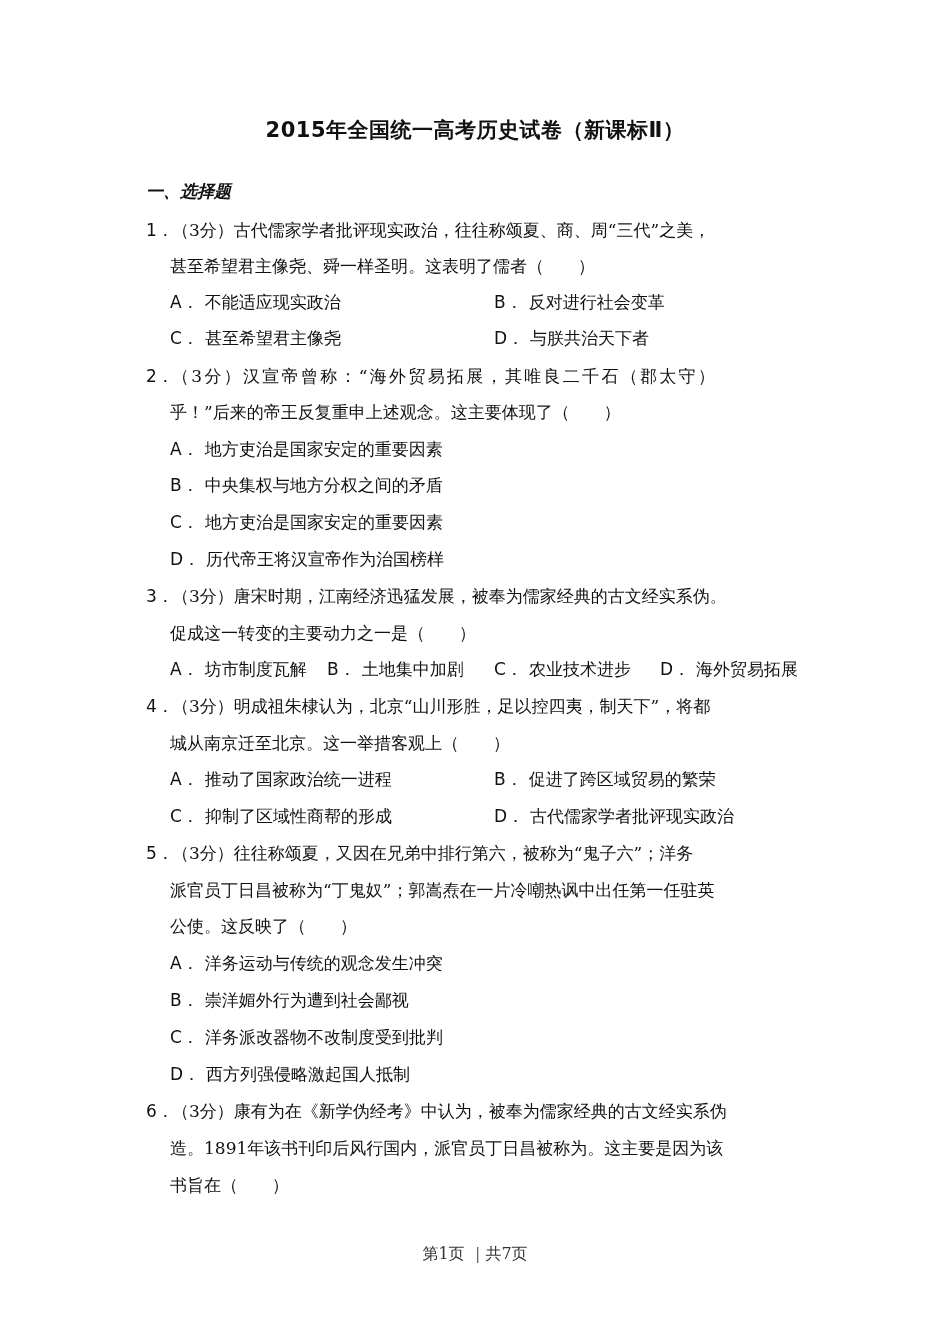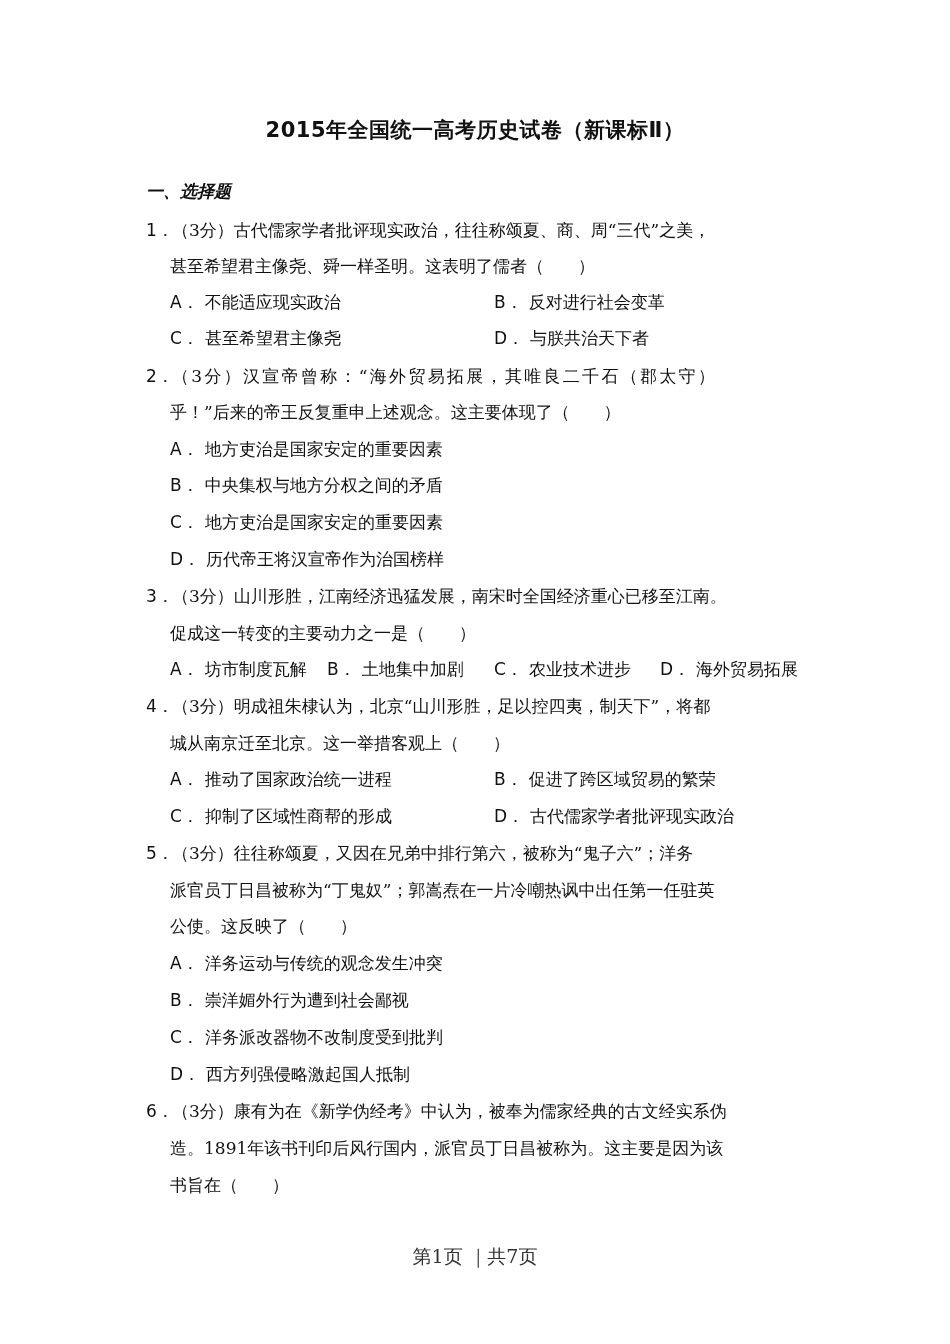--- a/index.html
+++ b/index.html
@@ -11,21 +11,21 @@
            font-size: 21px; letter-spacing: 0.5px; }
   .section { position: absolute; left: 146px; top: 180px; font-weight: bold;
              font-family: "DejaVu Sans", "Liberation Sans", sans-serif; font-size: 17px; font-style: italic; }
   .line { position: absolute; font-size: 17px; white-space: nowrap; line-height: 24px; }
   .qnum { position: absolute; left: 146px; font-family: "DejaVu Sans", "Liberation Sans", sans-serif; }
   .qtext { left: 172px; }
   .cont { left: 170px; }
   .opt { position: absolute; font-size: 17px; white-space: nowrap; line-height: 24px; }
   .opt .lab { font-family: "DejaVu Sans", "Liberation Sans", sans-serif; margin-right: 6px; }
   .footer { position: absolute; top: 1244px; left: 0; width: 950px; text-align: center;
-            font-size: 19px; color: #333; }
+            font-size: 16px; color: #333; }
 </style>
 </head>
 <body>
 
 <div class="page">
   <div class="title">2015年全国统一高考历史试卷（新课标Ⅱ）</div>
   <div class="section">一、选择题</div>
 
   <div>
     <span class="line qnum" style="top:218px">1．</span>
@@ -42,21 +42,21 @@
     <span class="line qtext" style="top:364px;letter-spacing:2.3px">（3分）汉宣帝曾称：“海外贸易拓展，其唯良二千石（郡太守）</span>
     <span class="line cont" style="top:400px">乎！”后来的帝王反复重申上述观念。这主要体现了（　　）</span>
     <div class="opt" style="left:170px;top:437px"><span class="lab">A．</span><span>地方吏治是国家安定的重要因素</span></div>
     <div class="opt" style="left:170px;top:473px"><span class="lab">B．</span><span>中央集权与地方分权之间的矛盾</span></div>
     <div class="opt" style="left:170px;top:510px"><span class="lab">C．</span><span>地方吏治是国家安定的重要因素</span></div>
     <div class="opt" style="left:170px;top:547px"><span class="lab">D．</span><span>历代帝王将汉宣帝作为治国榜样</span></div>
   </div>
 
   <div>
     <span class="line qnum" style="top:584px">3．</span>
-    <span class="line qtext" style="top:584px">（3分）山川形胜，江南经济迅猛发展，南宋时全国经济重心已移至江南。</span>
+    <span class="line qtext" style="top:584px">（3分）唐宋时期，江南经济迅猛发展，被奉为儒家经典的古文经实系伪。</span>
     <span class="line cont" style="top:621px">促成这一转变的主要动力之一是（　　）</span>
     <div class="opt" style="left:170px;top:657px"><span class="lab">A．</span><span>坊市制度瓦解</span></div>
     <div class="opt" style="left:327px;top:657px"><span class="lab">B．</span><span>土地集中加剧</span></div>
     <div class="opt" style="left:494px;top:657px"><span class="lab">C．</span><span>农业技术进步</span></div>
     <div class="opt" style="left:660px;top:657px"><span class="lab">D．</span><span>海外贸易拓展</span></div>
   </div>
 
   <div>
     <span class="line qnum" style="top:694px">4．</span>
     <span class="line qtext" style="top:694px">（3分）明成祖朱棣认为，北京“山川形胜，足以控四夷，制天下”，将都</span>

